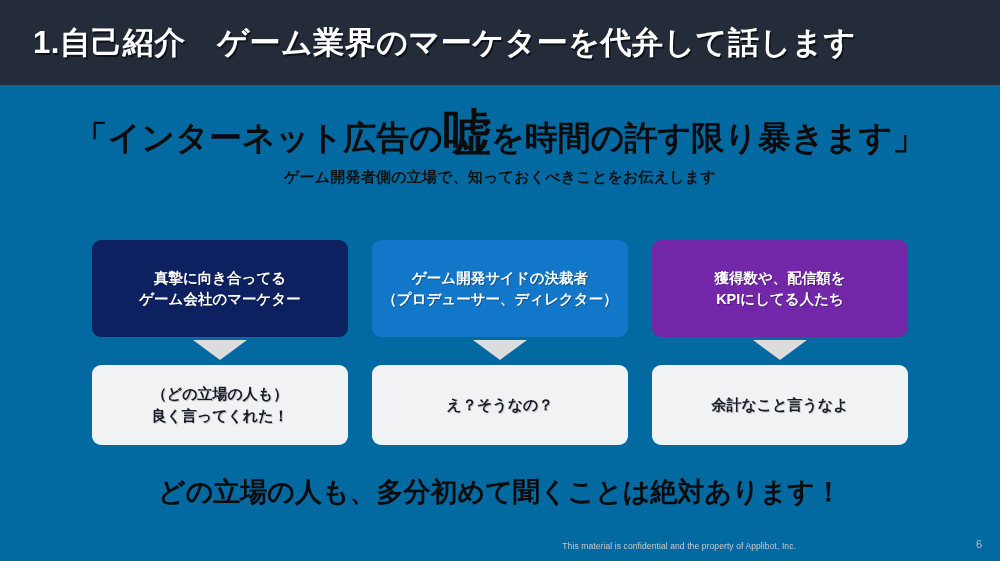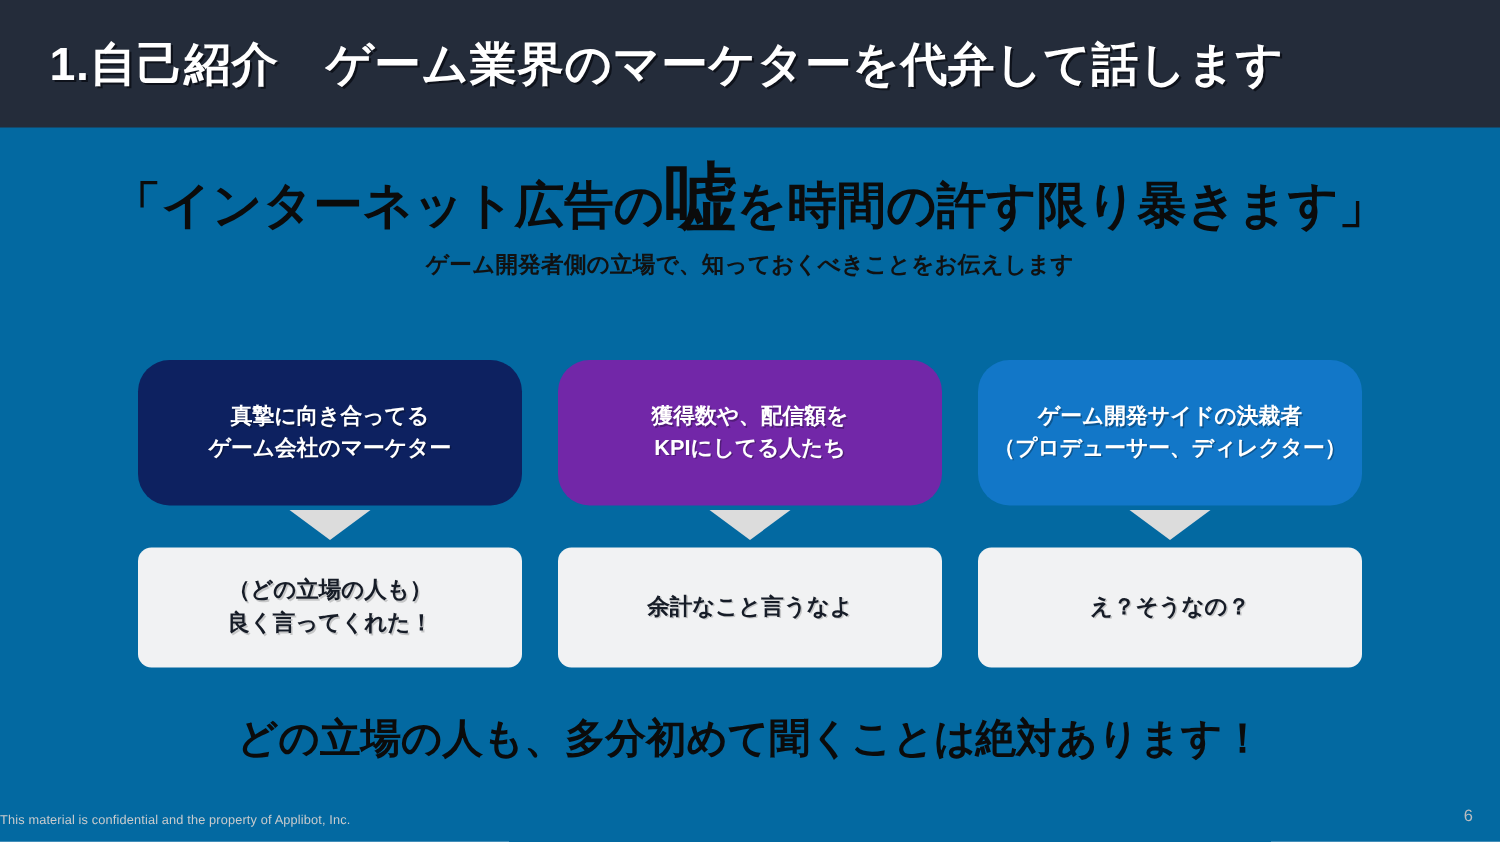--- a/index.html
+++ b/index.html
@@ -85,21 +85,21 @@
   .column {
     width: 256px;
     display: flex;
     flex-direction: column;
     align-items: center;
   }
 
   .persona-card {
     width: 256px;
     height: 97px;
-    border-radius: 21px;
+    border-radius: 9px;
     display: flex;
     align-items: center;
     justify-content: center;
     text-align: center;
     box-sizing: border-box;
     padding: 0 6px;
   }
   .persona-label {
     color: #ffffff;
     font-size: 14.5px;
@@ -153,21 +153,21 @@
     letter-spacing: 0px;
     white-space: nowrap;
   }
 
   
   .footer-note {
     position: absolute;
     left: 0;
     top: 541px;
     width: 796px;
-    text-align: left;
+    text-align: right;
     color: #c9cbcd;
     font-size: 8.5px;
     letter-spacing: 0.1px;
   }
   .page-number {
     position: absolute;
     right: 18px;
     top: 538px;
     color: #b9bcc0;
     font-size: 11px;
@@ -197,41 +197,41 @@
 ゲーム会社のマーケター</div>
       </div>
       <div class="arrow-down"></div>
       <div class="response-box">
         <div class="response-label">（どの立場の人も）
 良く言ってくれた！</div>
       </div>
     </div>
 
     <div class="column">
+      <div class="persona-card" style="background:#1277c8">
+        <div class="persona-label">ゲーム開発サイドの決裁者
+（プロデューサー、ディレクター）</div>
+      </div>
+      <div class="arrow-down"></div>
+      <div class="response-box">
+        <div class="response-label">え？そうなの？</div>
+      </div>
+    </div>
+
+    <div class="column">
       <div class="persona-card" style="background:#7227a8">
         <div class="persona-label">獲得数や、配信額を
 KPIにしてる人たち</div>
       </div>
       <div class="arrow-down"></div>
       <div class="response-box">
         <div class="response-label">余計なこと言うなよ</div>
       </div>
     </div>
 
-    <div class="column">
-      <div class="persona-card" style="background:#1277c8">
-        <div class="persona-label">ゲーム開発サイドの決裁者
-（プロデューサー、ディレクター）</div>
-      </div>
-      <div class="arrow-down"></div>
-      <div class="response-box">
-        <div class="response-label">え？そうなの？</div>
-      </div>
-    </div>
-
   </div>
 
   <div class="closing">どの立場の人も、多分初めて聞くことは絶対あります！</div>
 
   <div class="footer-note">This material is confidential and the property of Applibot, Inc.</div>
   <div class="page-number">6</div>
 
 </div>
 
 </body></html>

